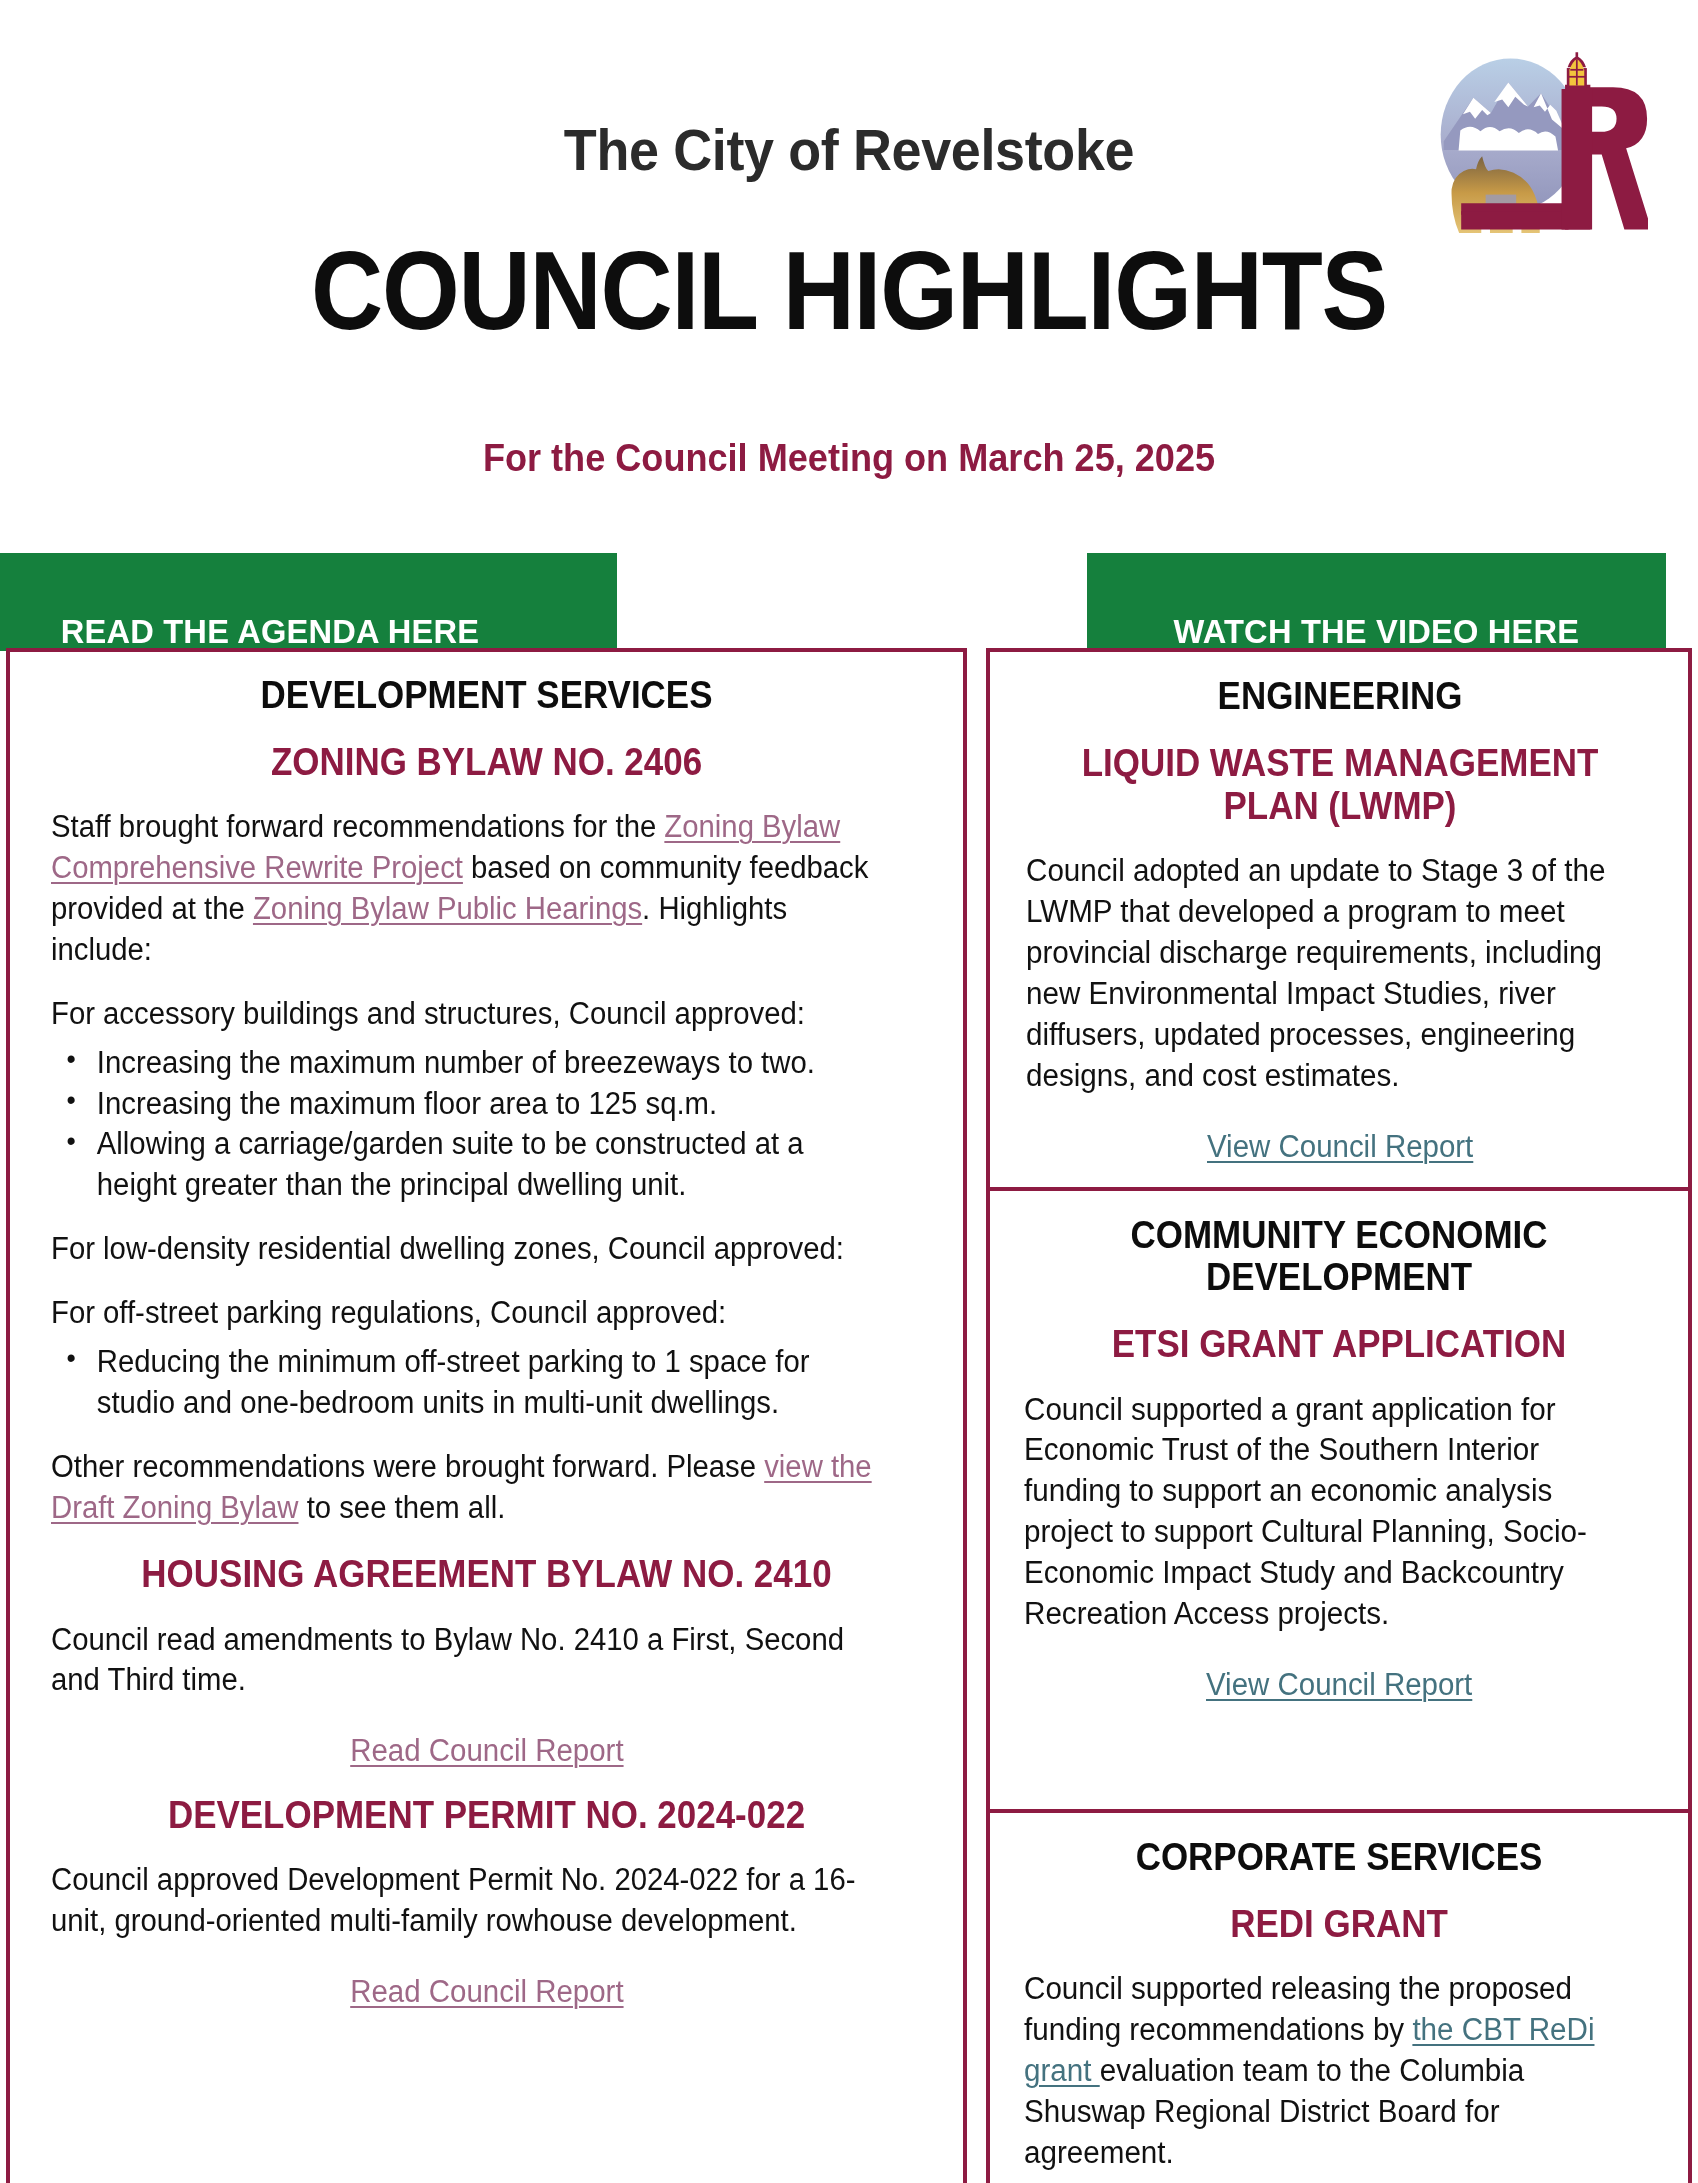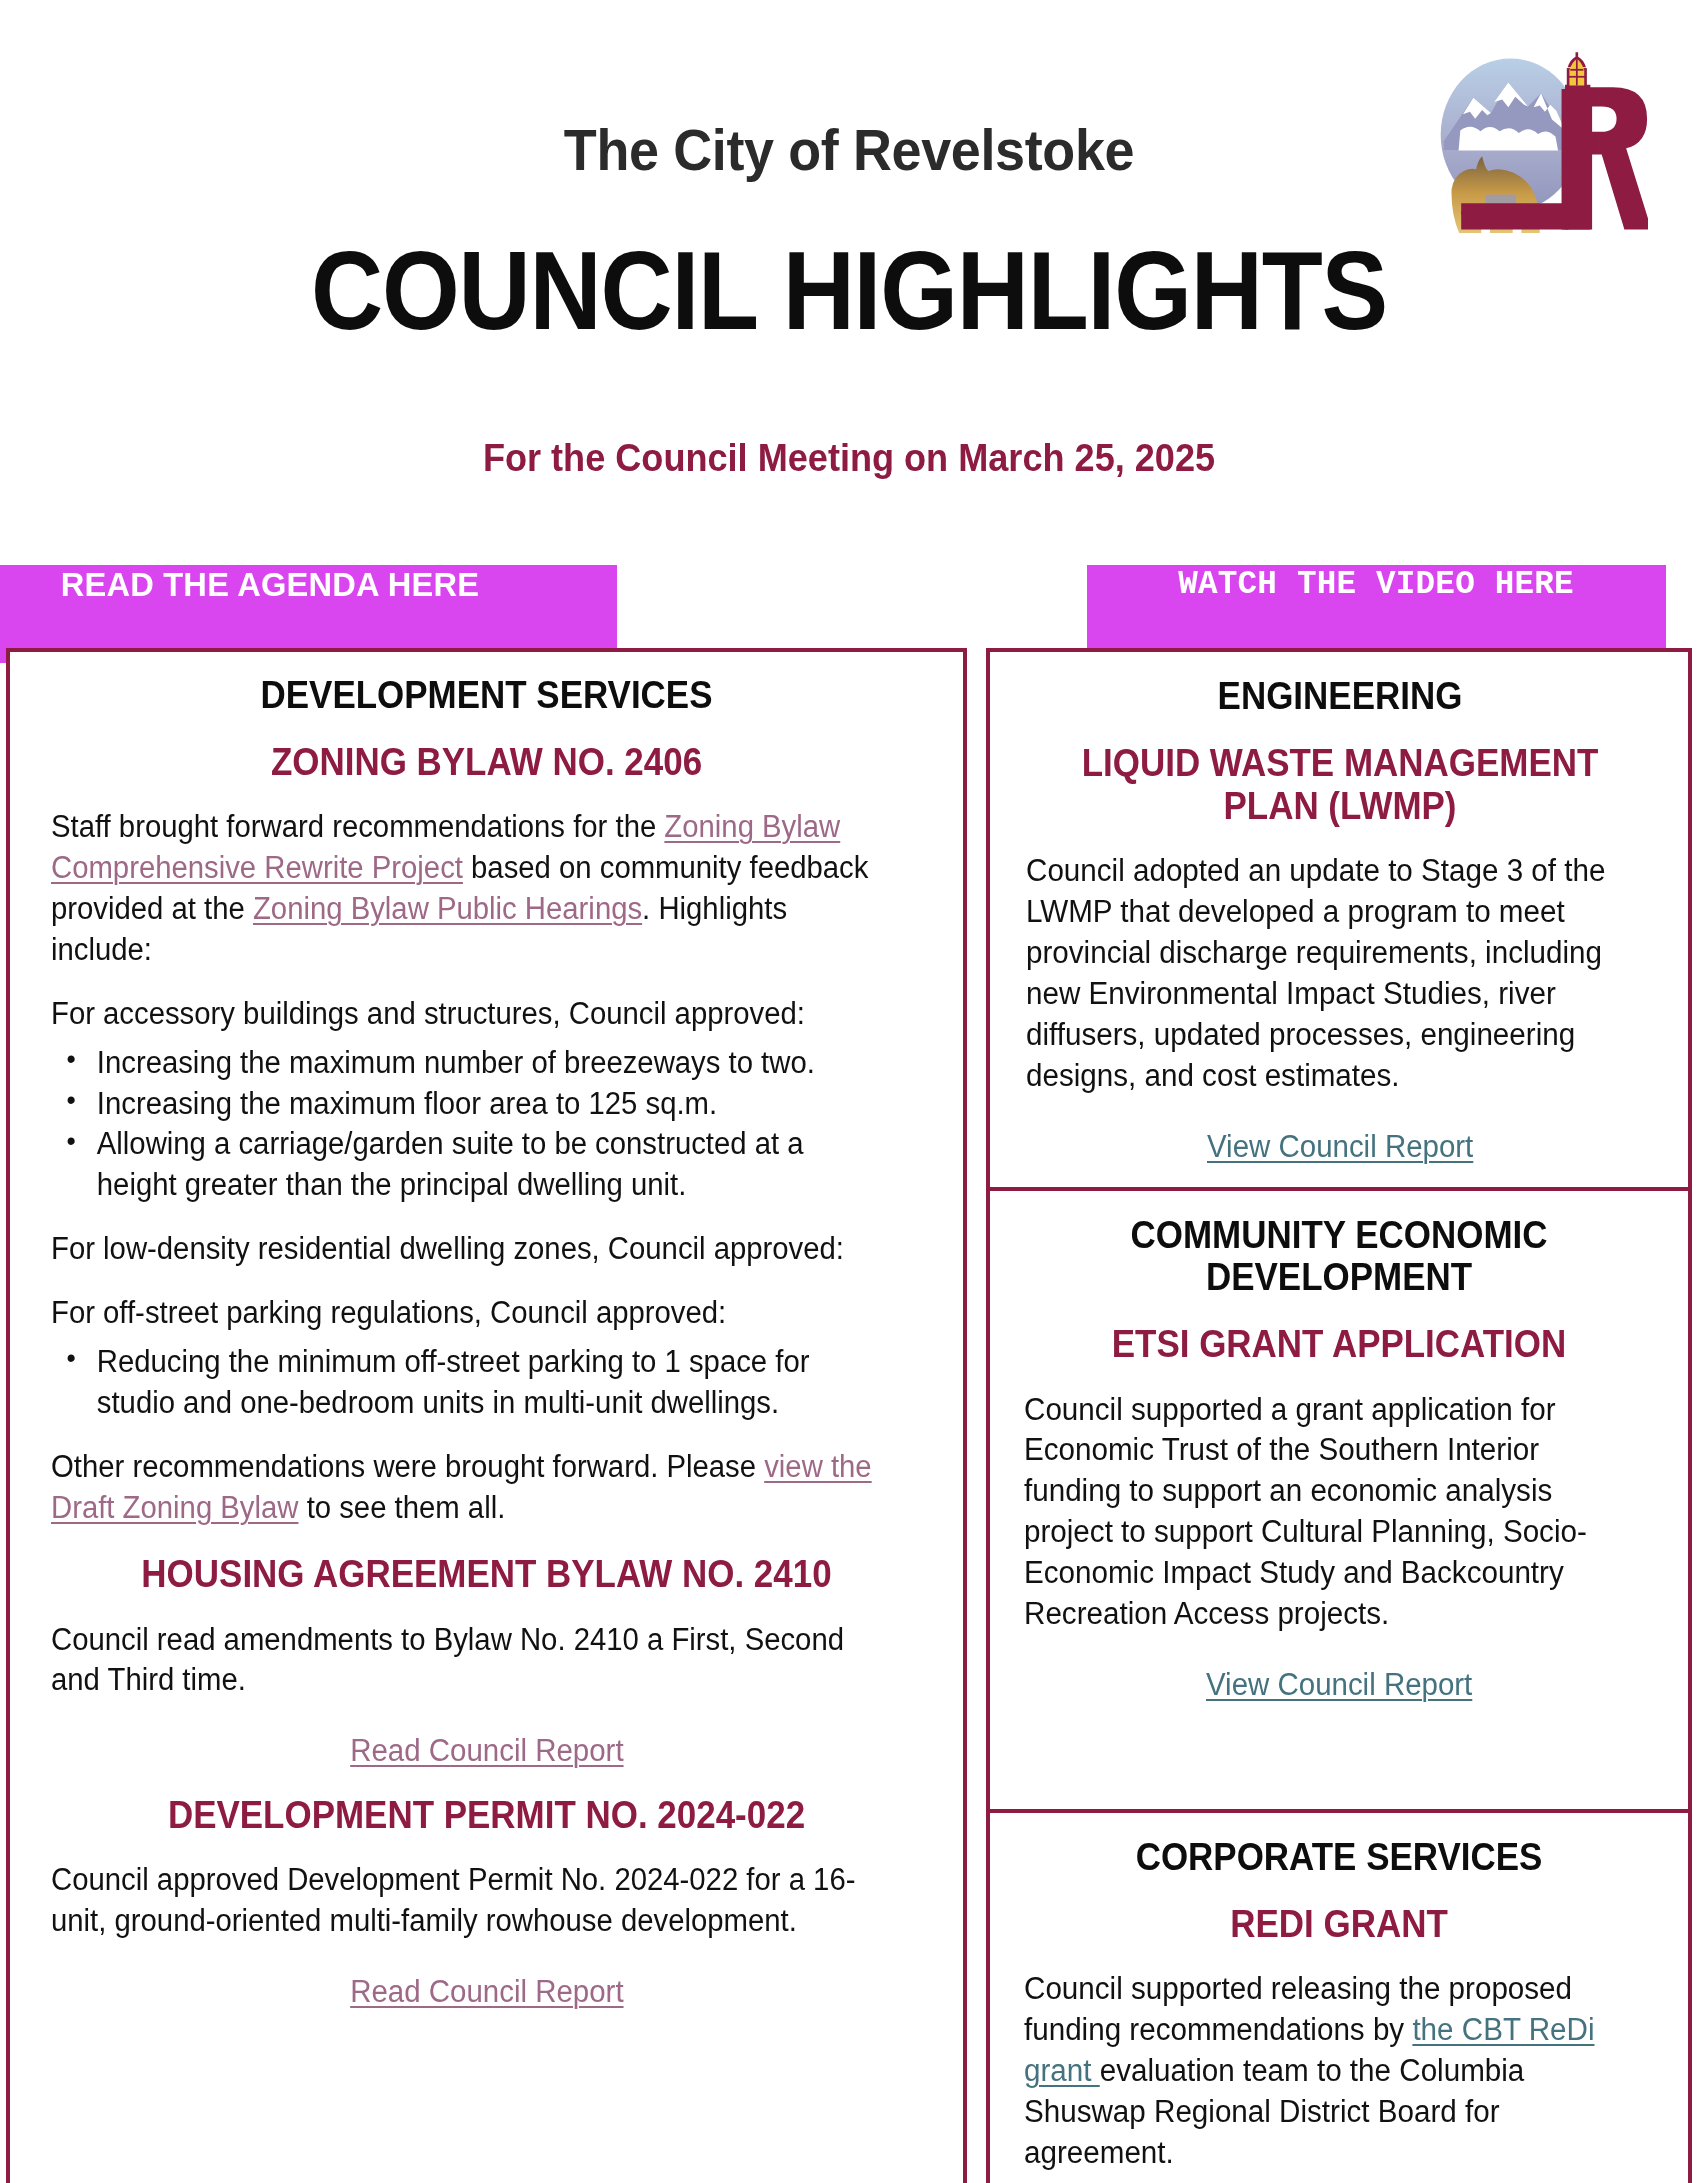--- a/index.html
+++ b/index.html
@@ -41,26 +41,26 @@
   .logo{
     position:absolute;left:1421px;top:41px;width:227px;height:192px;
   }
   .logo svg{display:block;width:100%;height:100%;}
 
   
   .banner{
     position:absolute;left:0;top:549px;width:1698px;height:98px;
   }
   .banner-box{
-    position:absolute;top:16px;height:98px;
-    background:#d946ef;
-    display:flex;align-items:flex-start;
+    position:absolute;top:4px;height:98px;
+    background:#15803d;
+    display:flex;align-items:flex-end;
   }
   .banner-left{left:0;width:617px;justify-content:flex-start;padding-left:52px;box-sizing:border-box;}
-  .banner-right{left:1087px;width:579px;justify-content:center;font-family:Liberation Mono, monospace;}
+  .banner-right{left:1087px;width:579px;justify-content:center;}
   .banner-box span{
     color:#ffffff;font-weight:700;font-size:34px;letter-spacing:0.2px;
     transform:scaleX(0.96);
   }
 
   
   .columns{
     position:absolute;left:0;top:648px;width:1698px;height:1823px;
   }
   .col{

